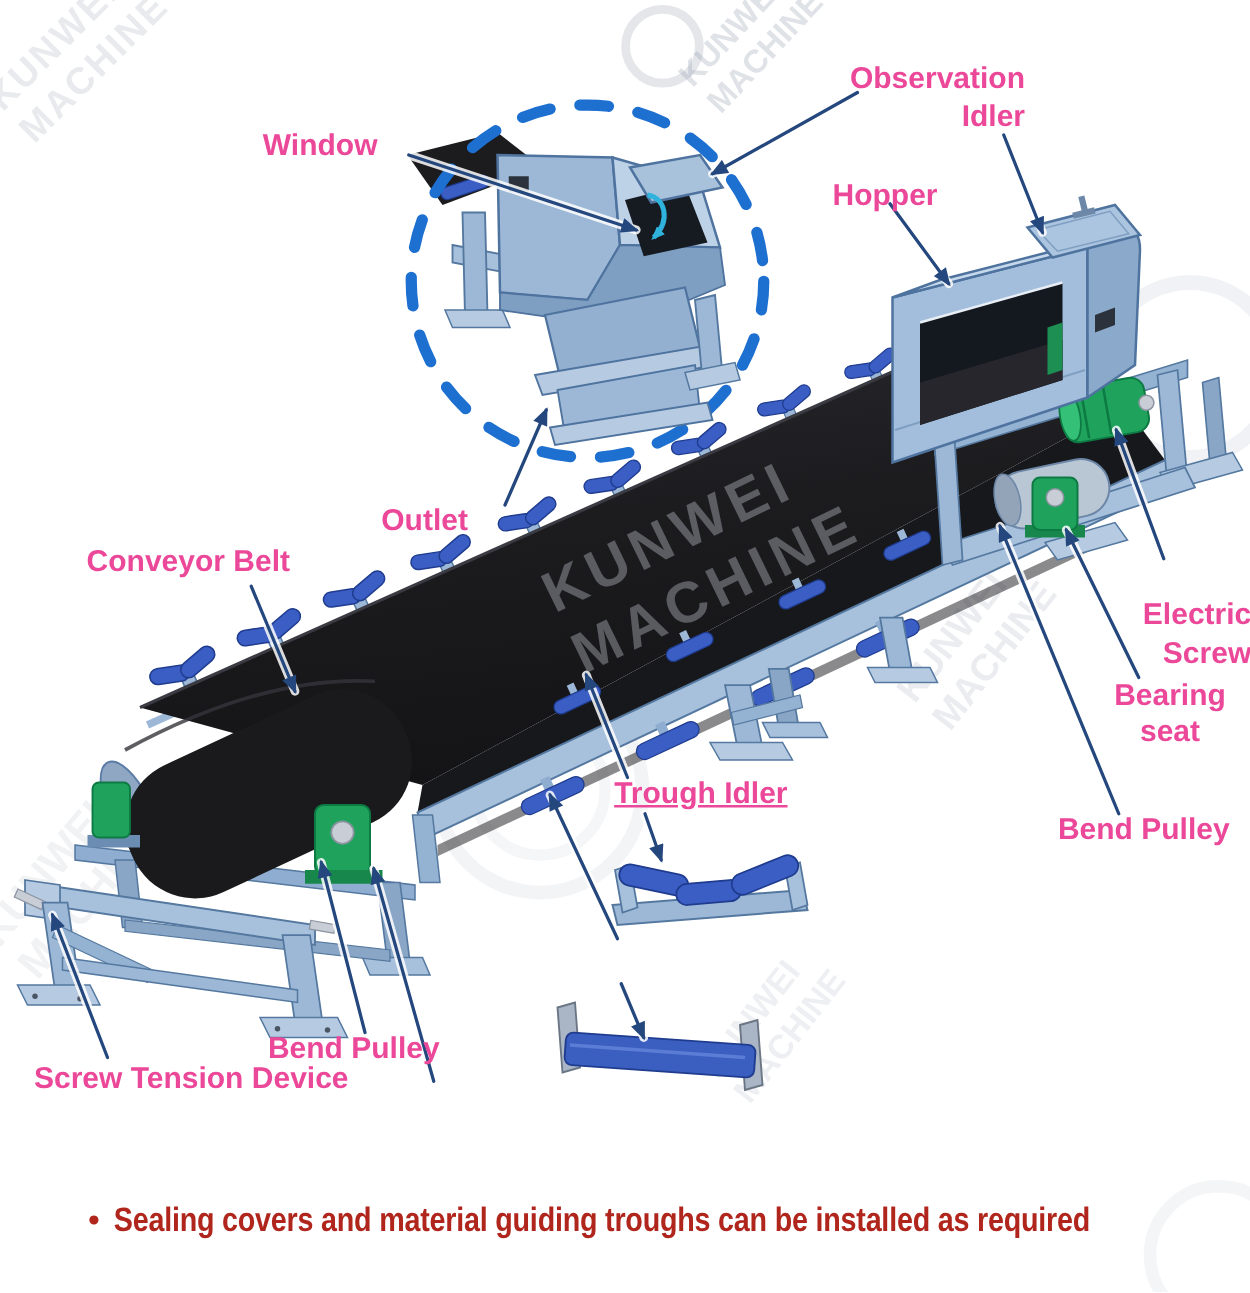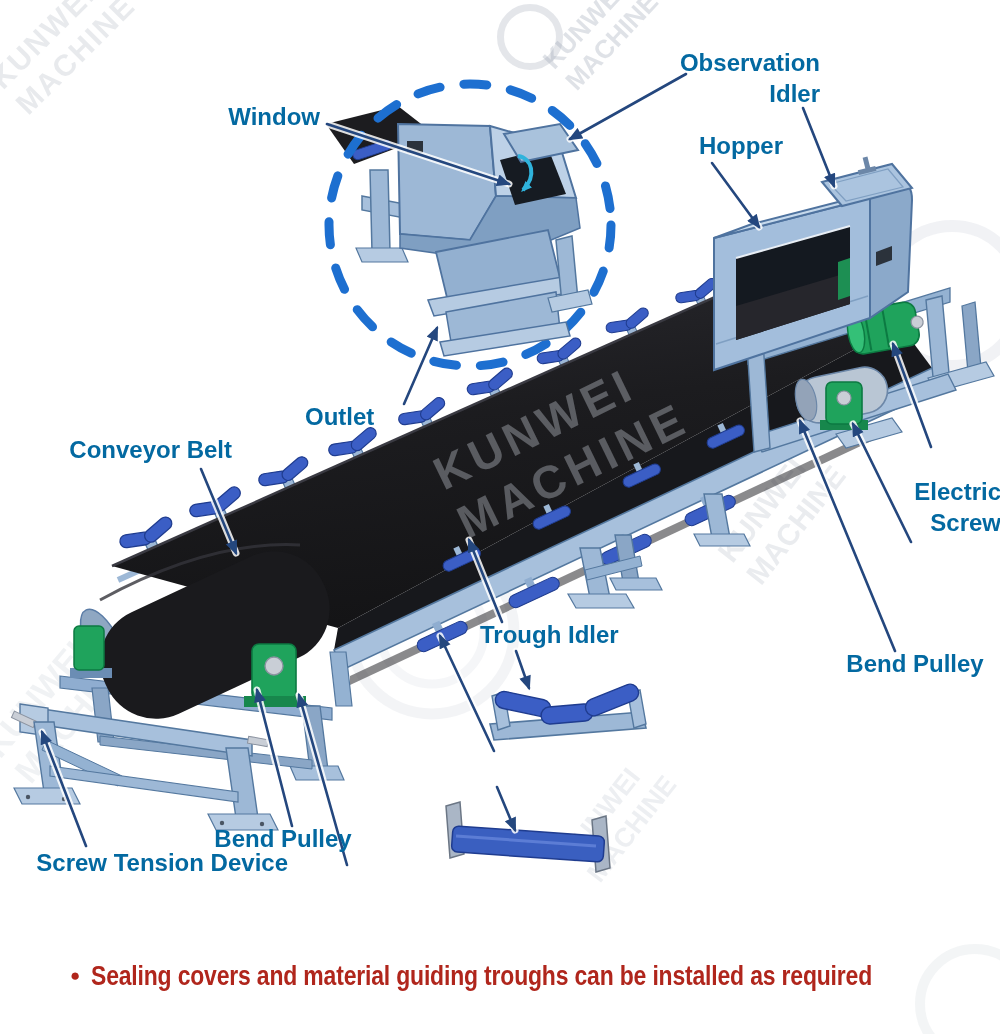--- a/index.html
+++ b/index.html
@@ -17,33 +17,33 @@
   .wm-logo{position:absolute;left:497px;top:4px;width:52px;height:52px;border:7px solid rgba(150,160,175,0.26);
       border-radius:50%;z-index:0;}
   .wm-rm{left:712px;top:478px;transform:rotate(-52deg);font-size:30px;line-height:36px;color:rgba(150,160,175,0.20);}
   .wm-bc{left:556px;top:786px;transform:rotate(-52deg);font-size:27px;line-height:33px;color:rgba(150,160,175,0.17);}
   .wm-bl{left:-22px;top:664px;transform:rotate(-50deg);font-size:34px;line-height:40px;color:rgba(150,160,175,0.14);}
   .wm-belt{position:absolute;left:436px;top:392px;z-index:2;transform:rotate(-26deg);
       font-weight:bold;font-size:46px;line-height:54px;letter-spacing:5px;
       color:rgba(228,233,243,0.32);white-space:nowrap;pointer-events:none;}
   .wm-belt span{display:block;}
   
-  .lbl{position:absolute;z-index:3;font-weight:600;color:#0369a1;font-size:24px;line-height:28px;}
+  .lbl{position:absolute;z-index:3;font-weight:600;color:#ec4899;font-size:24px;line-height:28px;}
   .lbl span{display:block;}
-  #lbl-window{left:170px;top:103px;width:150px;text-align:right;}
+  #lbl-window{left:152px;top:103px;width:150px;text-align:right;}
   #lbl-obsdoor{left:620px;top:47px;width:200px;text-align:right;line-height:31px;}
-  #lbl-hopper{left:633px;top:132px;width:150px;text-align:right;}
+  #lbl-hopper{left:633px;top:143px;width:150px;text-align:center;}
   #lbl-outlet{left:305px;top:403px;width:150px;text-align:left;}
   #lbl-conveyor{left:62px;top:436px;width:170px;text-align:right;}
   #lbl-edrum{left:881px;top:448px;width:120px;text-align:right;line-height:31px;margin-top:28px;}
   #lbl-bseat-r{left:876px;top:542px;width:120px;text-align:center;line-height:29px;}
   #lbl-bpulley-r{left:845px;top:650px;width:140px;text-align:center;}
-  #lbl-tidler{left:480px;top:621px;width:150px;text-align:left;}
+  #lbl-tidler{left:480px;top:621px;width:150px;text-align:right;text-decoration:underline;}
   #lbl-antidev{left:373px;top:750px;width:354px;text-align:center;font-size:22px;}
-  #lbl-screw{left:18px;top:849px;width:270px;text-align:right;}
+  #lbl-screw{left:18px;top:849px;width:270px;text-align:center;}
   #lbl-bpulley-l{left:213px;top:825px;width:140px;text-align:center;}
   #lbl-bseat-l{left:260px;top:865px;width:140px;text-align:center;}
   
   .note{position:absolute;left:70px;top:956px;z-index:3;display:flex;align-items:center;}
   .note .bullet{color:#b0261c;font-size:17px;margin-right:11px;line-height:40px;}
   .note .txt{display:inline-block;color:#b0261c;font-size:27px;font-weight:600;
       letter-spacing:-0.2px;transform:scaleX(0.85);transform-origin:left center;white-space:nowrap;}
 </style>
 </head>
 <body>
@@ -363,20 +363,24 @@
     <span>Observation</span>
     <span>Idler</span>
   </div>
   <div class="lbl" id="lbl-hopper">Hopper</div>
   <div class="lbl" id="lbl-outlet">Outlet</div>
   <div class="lbl" id="lbl-conveyor">Conveyor Belt</div>
   <div class="lbl" id="lbl-edrum">
     <span>Electric</span>
     <span>Screw</span>
   </div>
+  <div class="lbl" id="lbl-bseat-r">
+    <span>Bearing</span>
+    <span>seat</span>
+  </div>
   <div class="lbl" id="lbl-bpulley-r">Bend Pulley</div>
   <div class="lbl" id="lbl-tidler">Trough Idler</div>
   <div class="lbl" id="lbl-screw">Screw Tension Device</div>
   <div class="lbl" id="lbl-bpulley-l">Bend Pulley</div>
 
   <div class="note">
     <span class="bullet">●</span>
     <span class="txt">Sealing covers and material guiding troughs can be installed as required</span>
   </div>
 </div>

